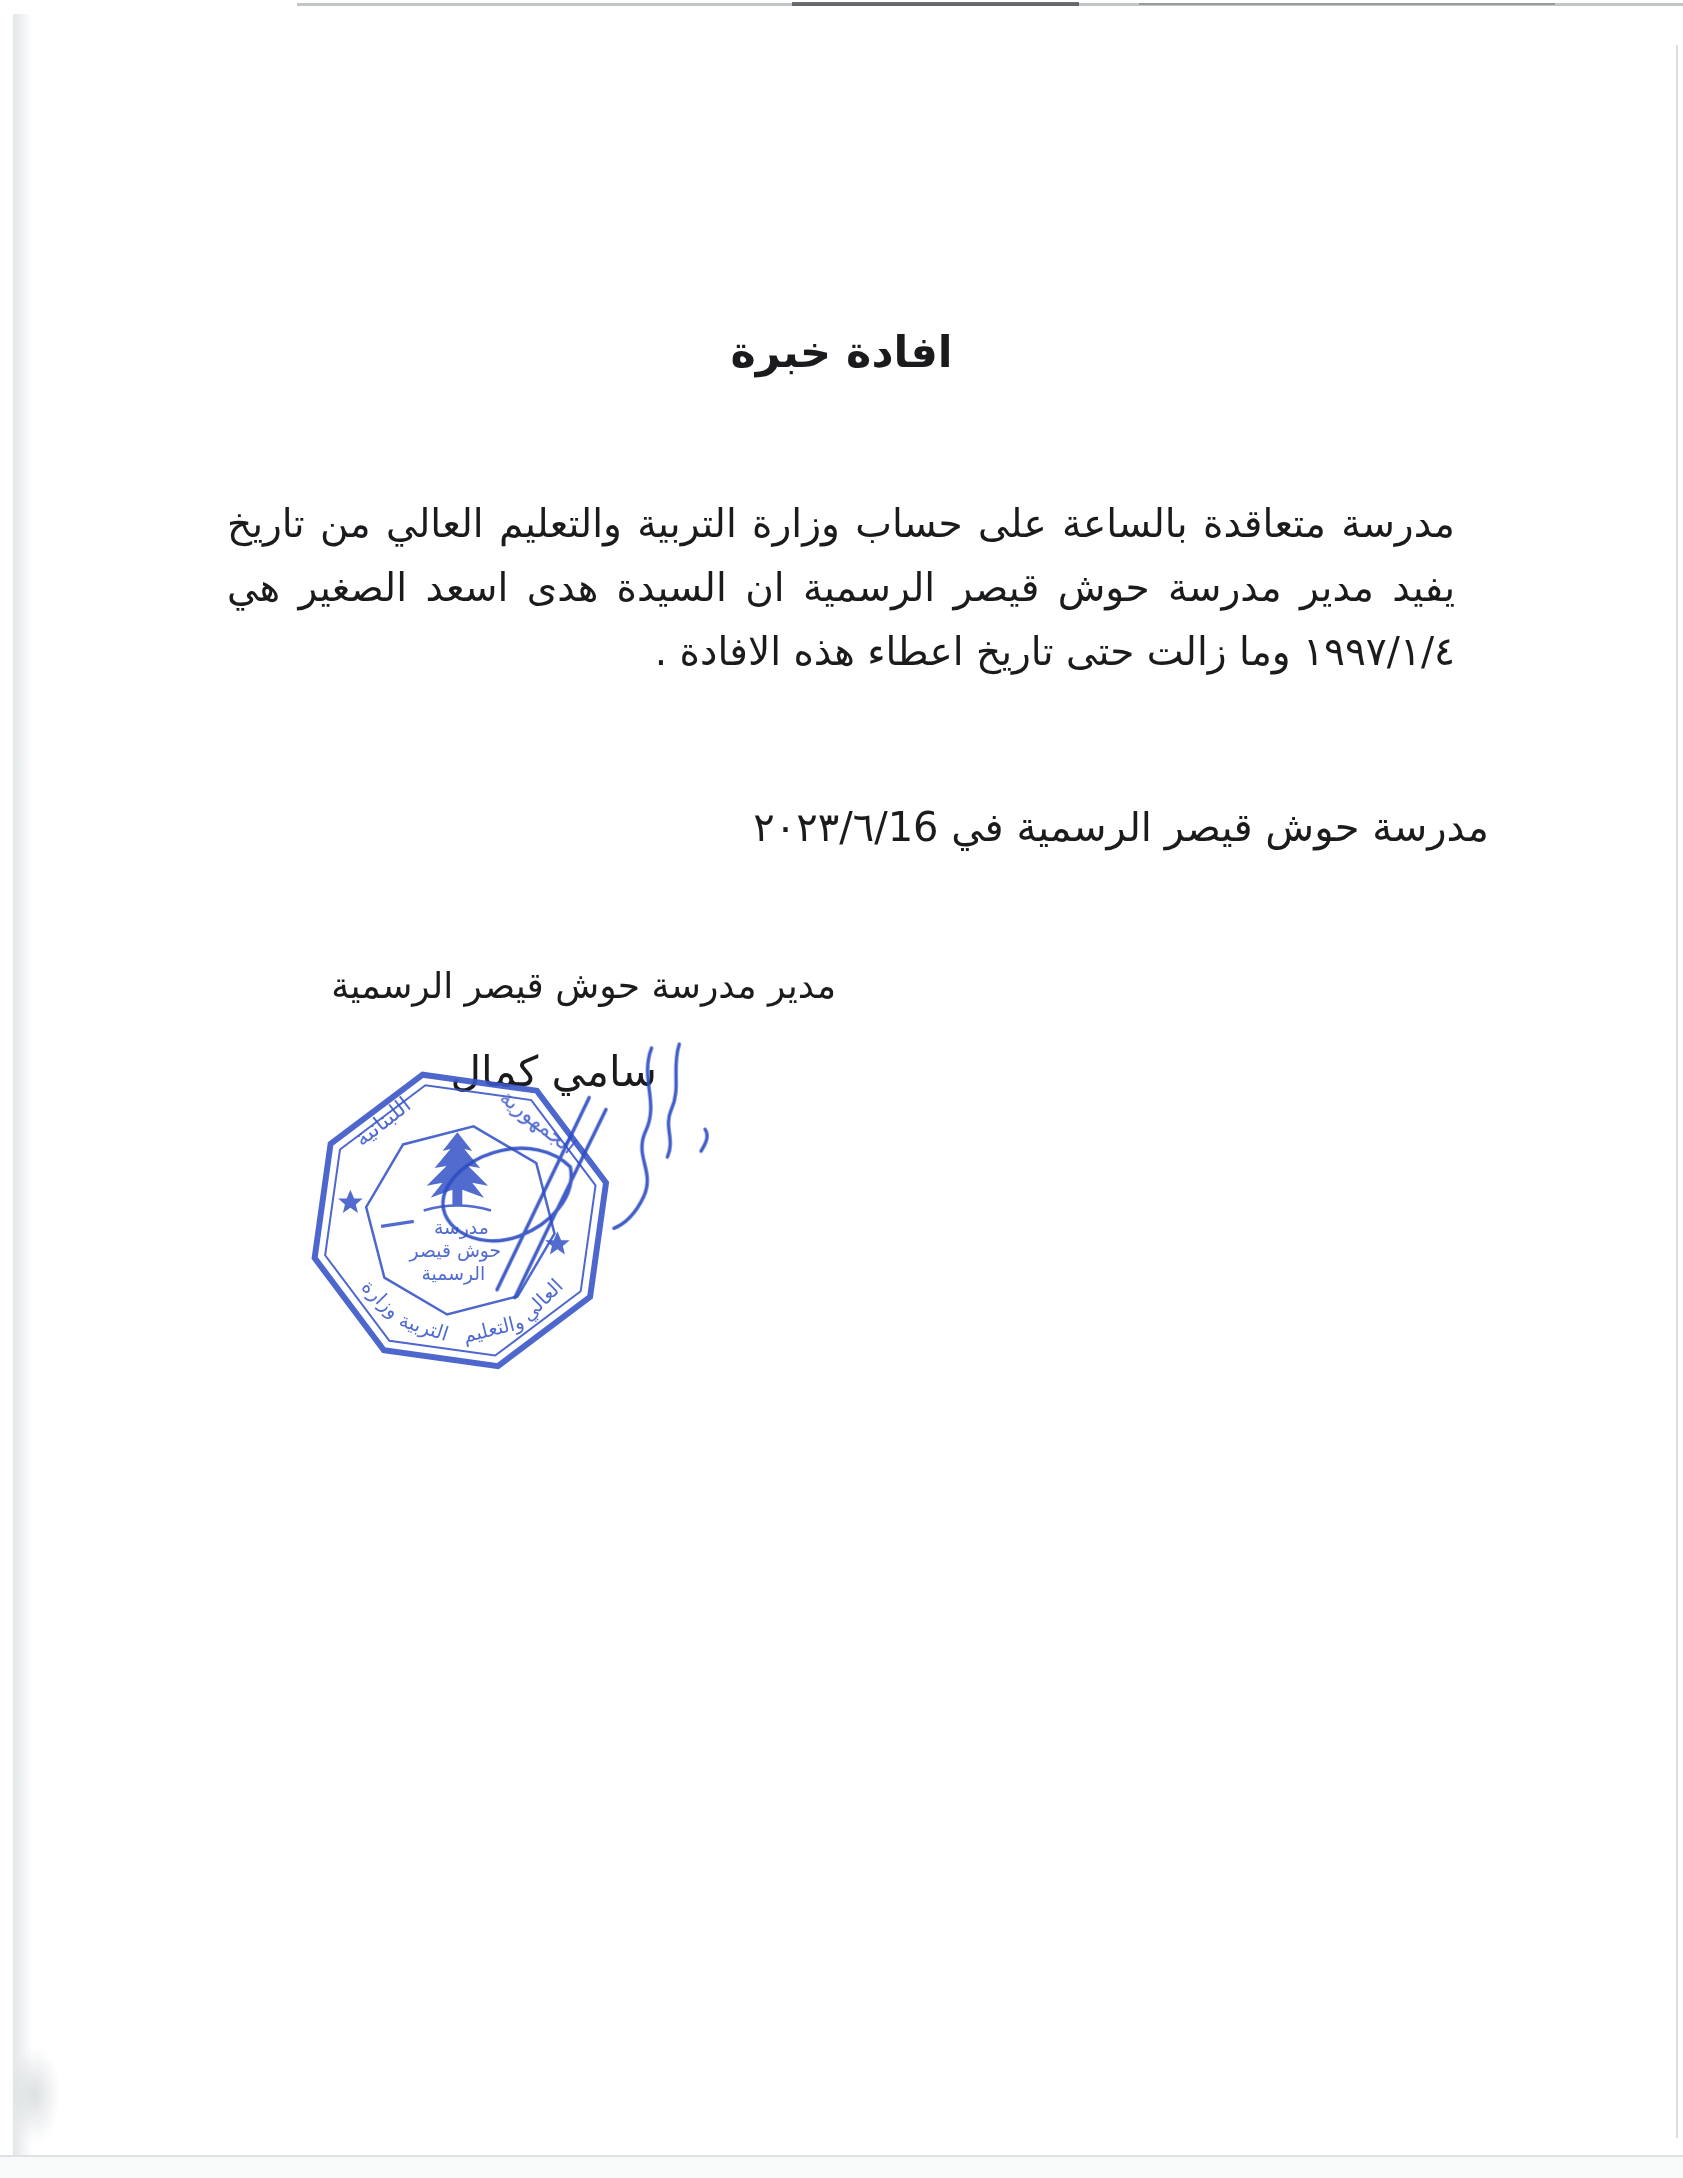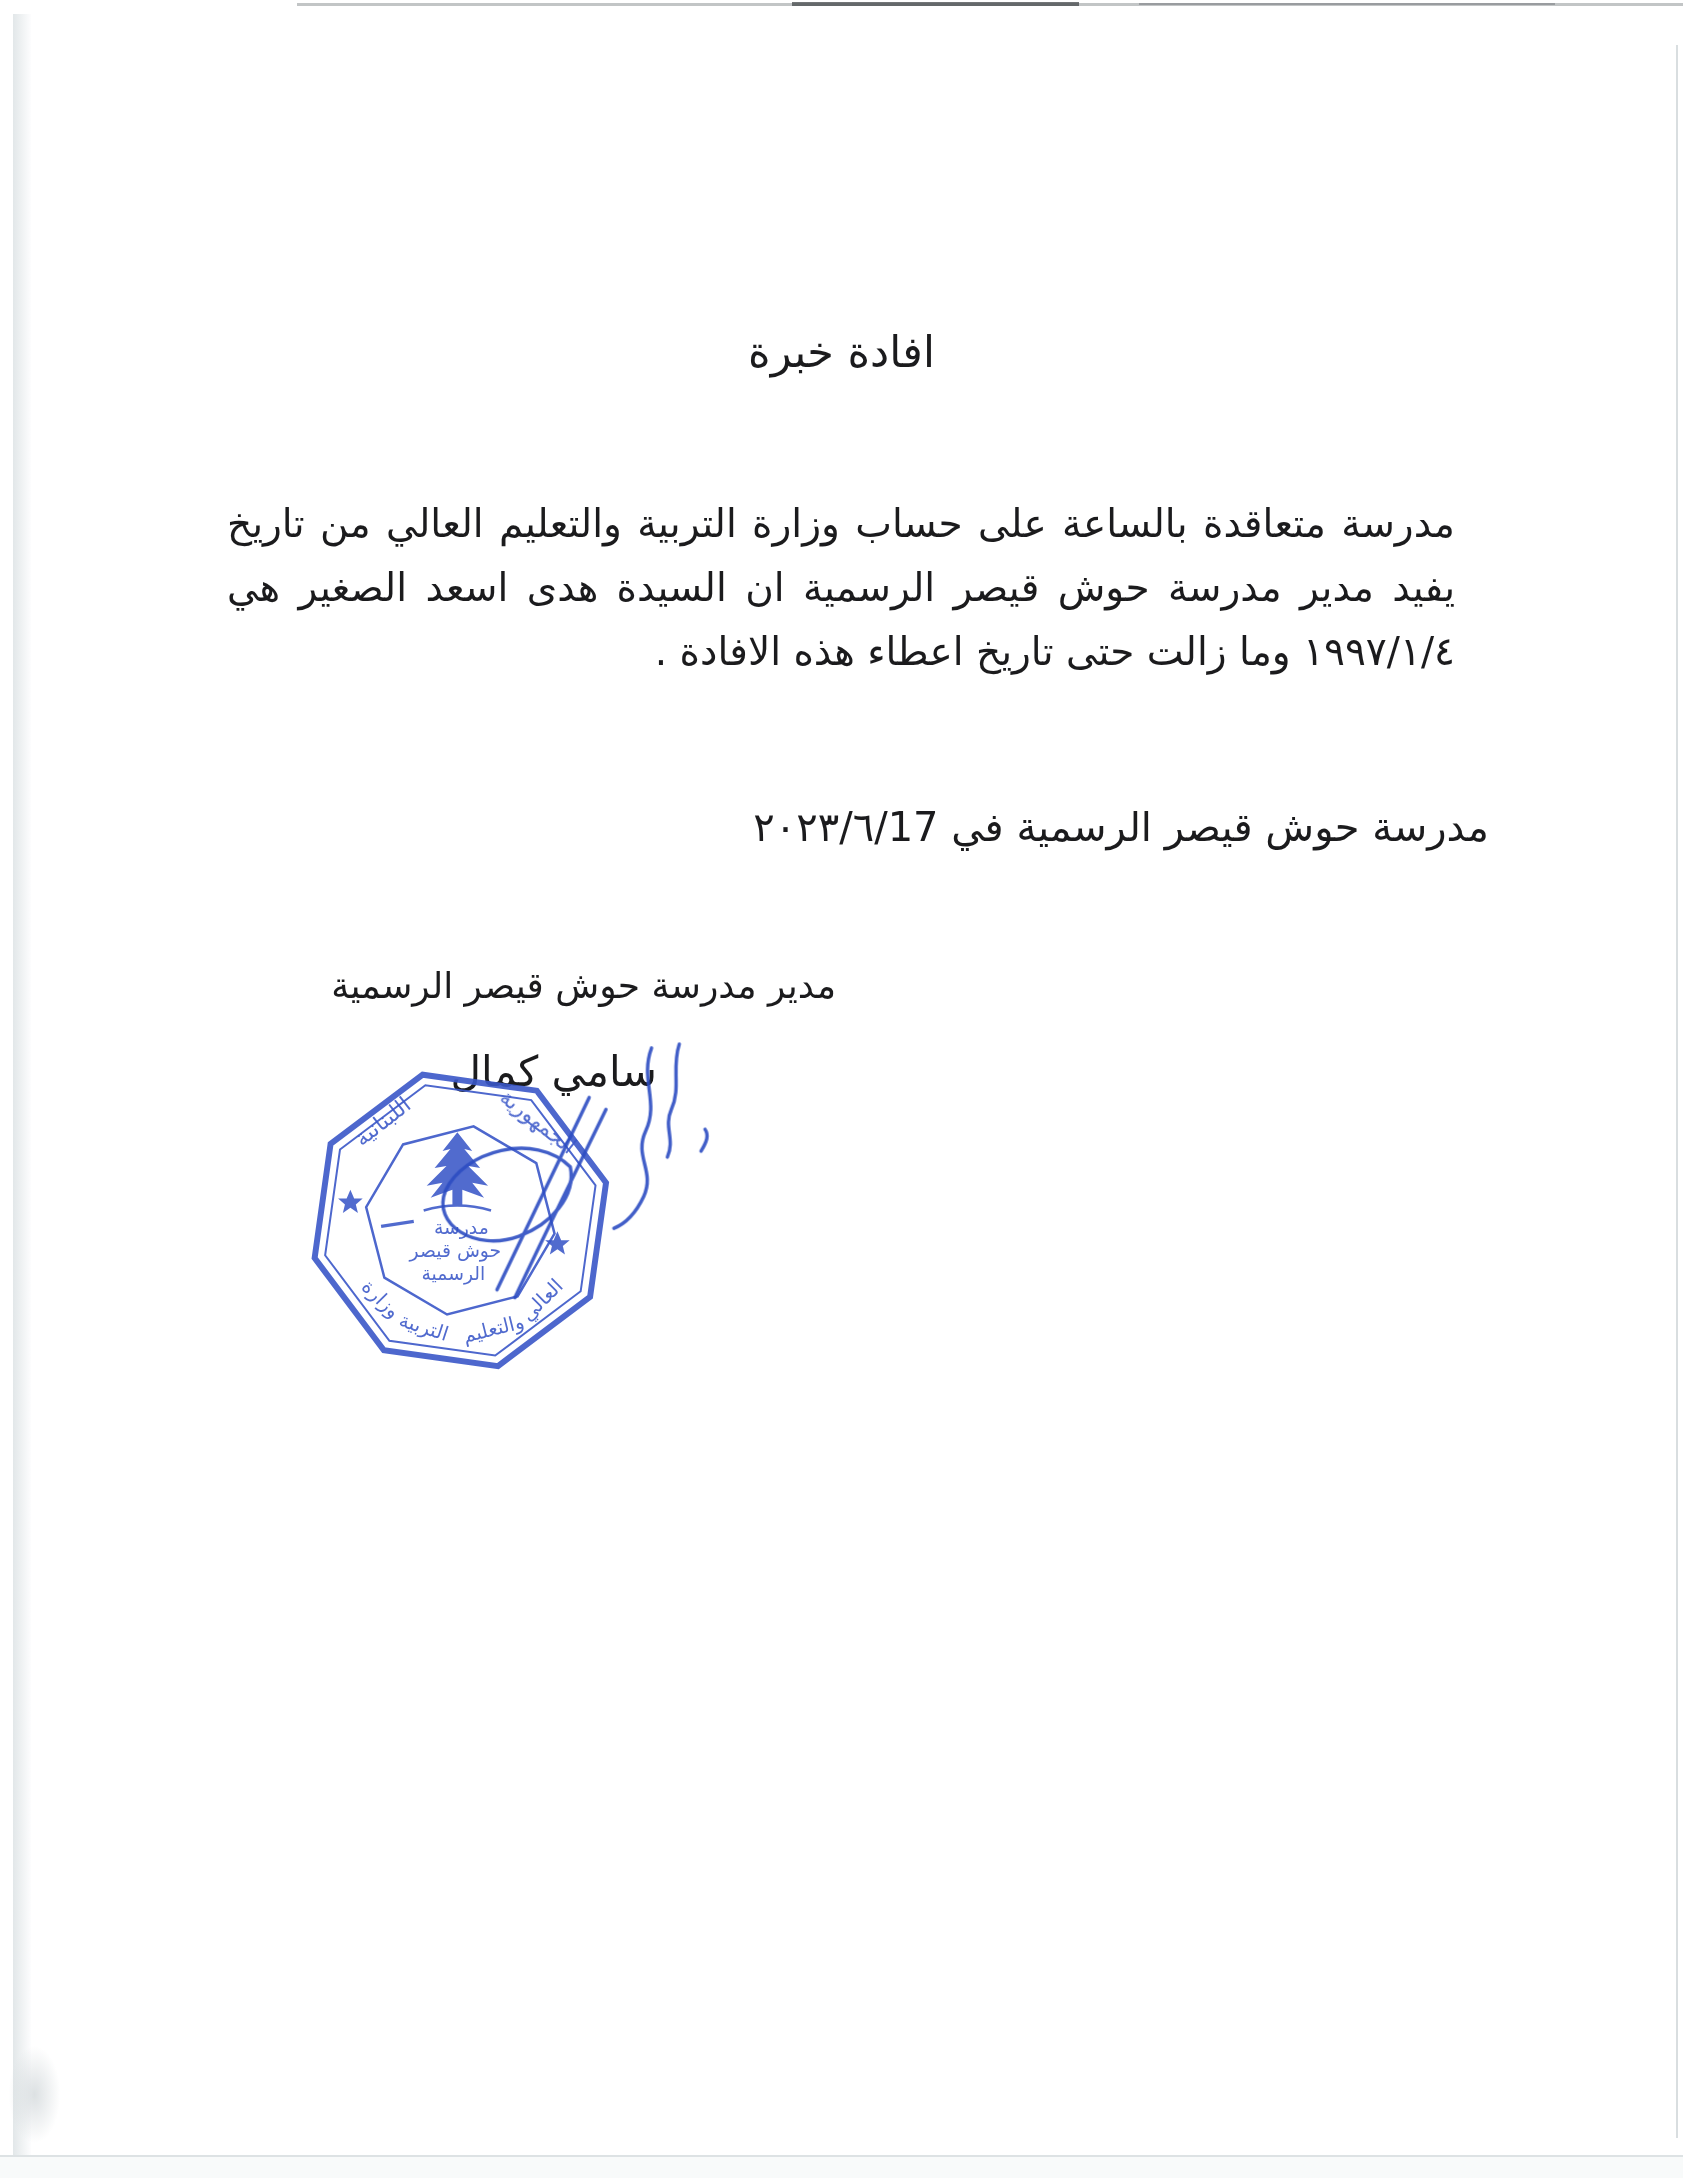--- a/index.html
+++ b/index.html
@@ -23,21 +23,21 @@
   .scan-top-line{top:3px;left:297px;width:1386px;height:3px;background:#8f9598;opacity:.55;}
   .scan-top-line-dark{top:2px;left:792px;width:287px;height:4px;background:#44484b;opacity:.75;}
   .scan-top-line-mid{top:3px;left:1139px;width:416px;height:2px;background:#6f7477;opacity:.5;}
   .scan-right-line{right:5px;top:45px;bottom:40px;width:2px;background:#d9dee0;}
   .scan-bottom-edge{left:0;right:0;top:2155px;height:2px;background:#dde2e4;}
   .scan-bottom-area{left:0;right:0;top:2157px;bottom:0;background:#f8fafa;}
 
   
   .doc-title{
     top:327px;left:0;width:100%;text-align:center;
-    font-size:43px;font-weight:normal;direction:rtl;
+    font-size:43px;font-weight:bold;direction:rtl;
   }
   .body-par{
     top:492px;right:228px;width:1228px;direction:rtl;
     font-size:39px;line-height:64px;
   }
   .line-just{text-align:justify;text-align-last:justify;}
   .line-last{text-align:right;}
   .date-line{
     top:798px;right:194px;direction:rtl;font-size:40px;line-height:59px;
   }
@@ -63,21 +63,21 @@
 <div class="abs scan-bottom-area"></div>
 
 <div class="abs doc-title">افادة خبرة</div>
 
 <div class="abs body-par">
   <div class="line-just">مدرسة متعاقدة بالساعة على حساب وزارة التربية والتعليم العالي من تاريخ</div>
   <div class="line-just">يفيد مدير مدرسة حوش قيصر الرسمية ان السيدة هدى اسعد الصغير هي</div>
   <div class="line-last">١٩٩٧/١/٤ وما زالت حتى تاريخ اعطاء هذه الافادة .</div>
 </div>
 
-<div class="abs date-line">مدرسة حوش قيصر الرسمية في ٢٠٢٣/٦/17</div>
+<div class="abs date-line">مدرسة حوش قيصر الرسمية في ٢٠٢٣/٦/16</div>
 
 <div class="abs sig-title">مدير مدرسة حوش قيصر الرسمية</div>
 
 <div class="abs sig-name">سامي كمال</div>
 
 <div class="abs stamp-wrap">
 <svg width="624" height="342" viewBox="0 0 630 345">
   <g stroke="#3a57c8" fill="none" opacity="0.9">
     <polygon stroke-width="6" points="322.1,144.0 252.2,51.0 137.0,34.9 44.0,104.8 27.9,220.0 97.8,313.0 213.0,329.1 306.0,259.2"></polygon>
     <polygon stroke-width="2" points="311.5,146.7 246.6,60.5 139.7,45.6 53.5,110.4 38.5,217.2 103.4,303.5 210.2,318.4 296.5,253.6"></polygon>

